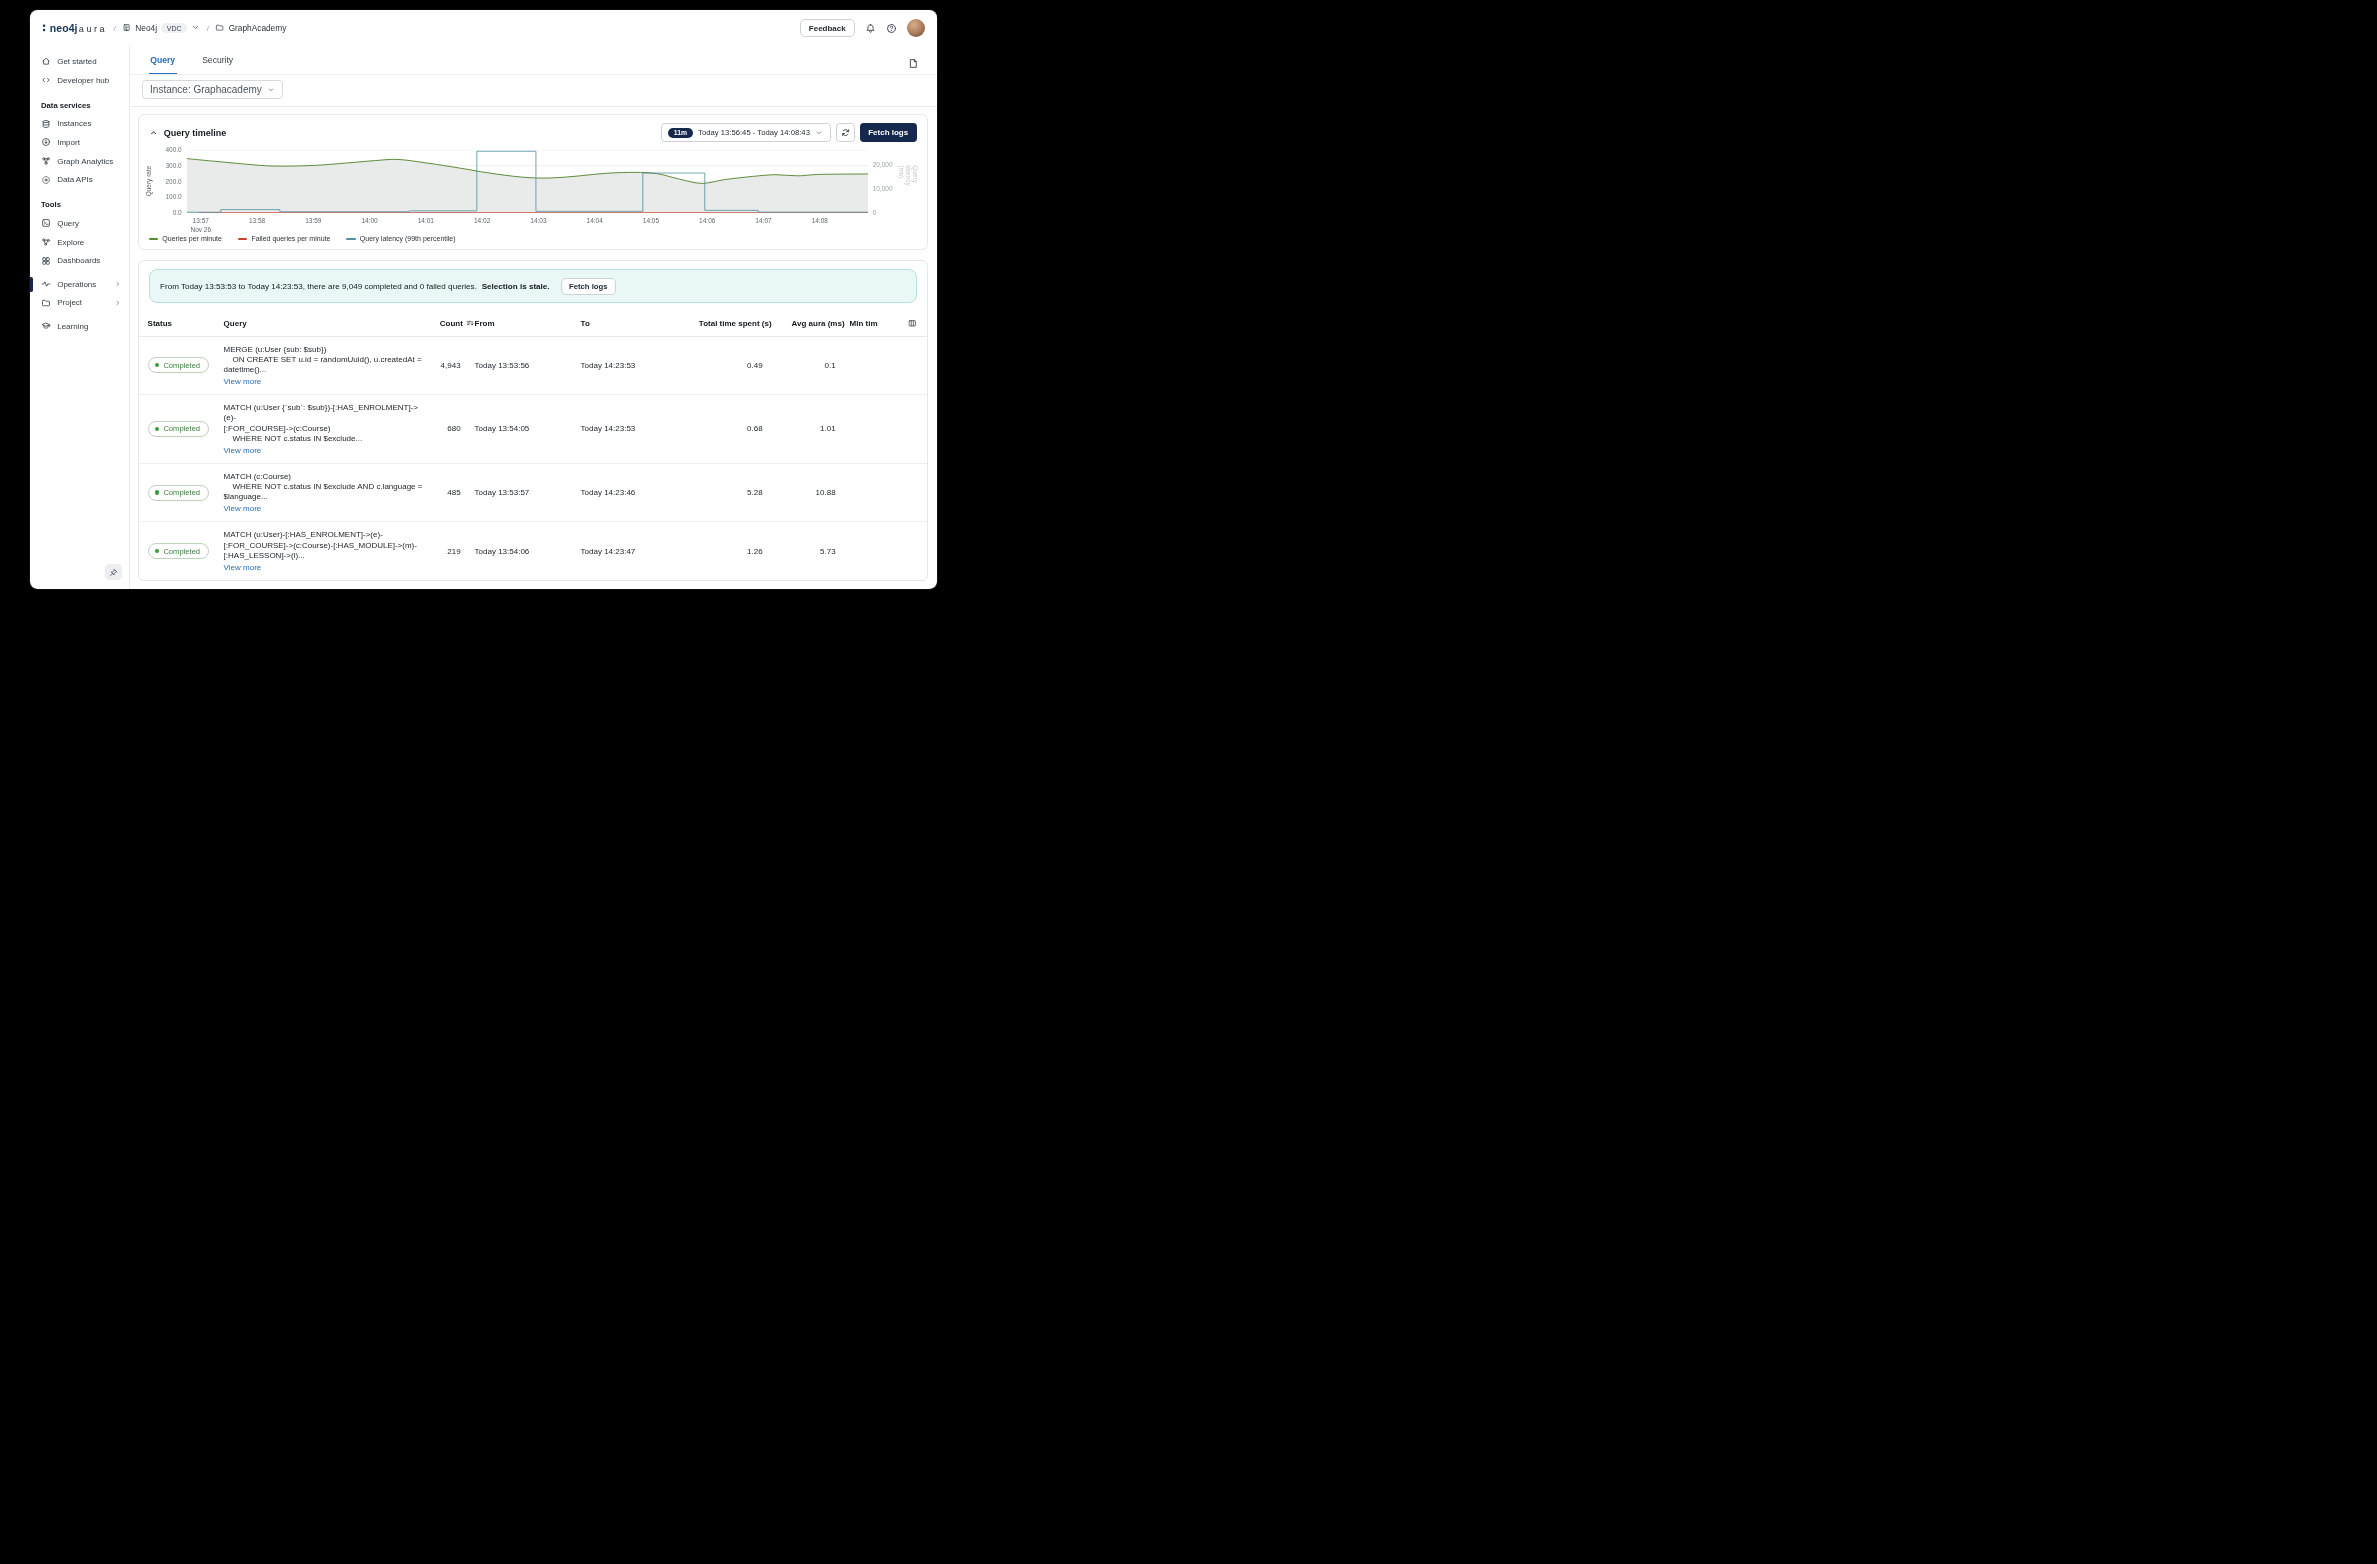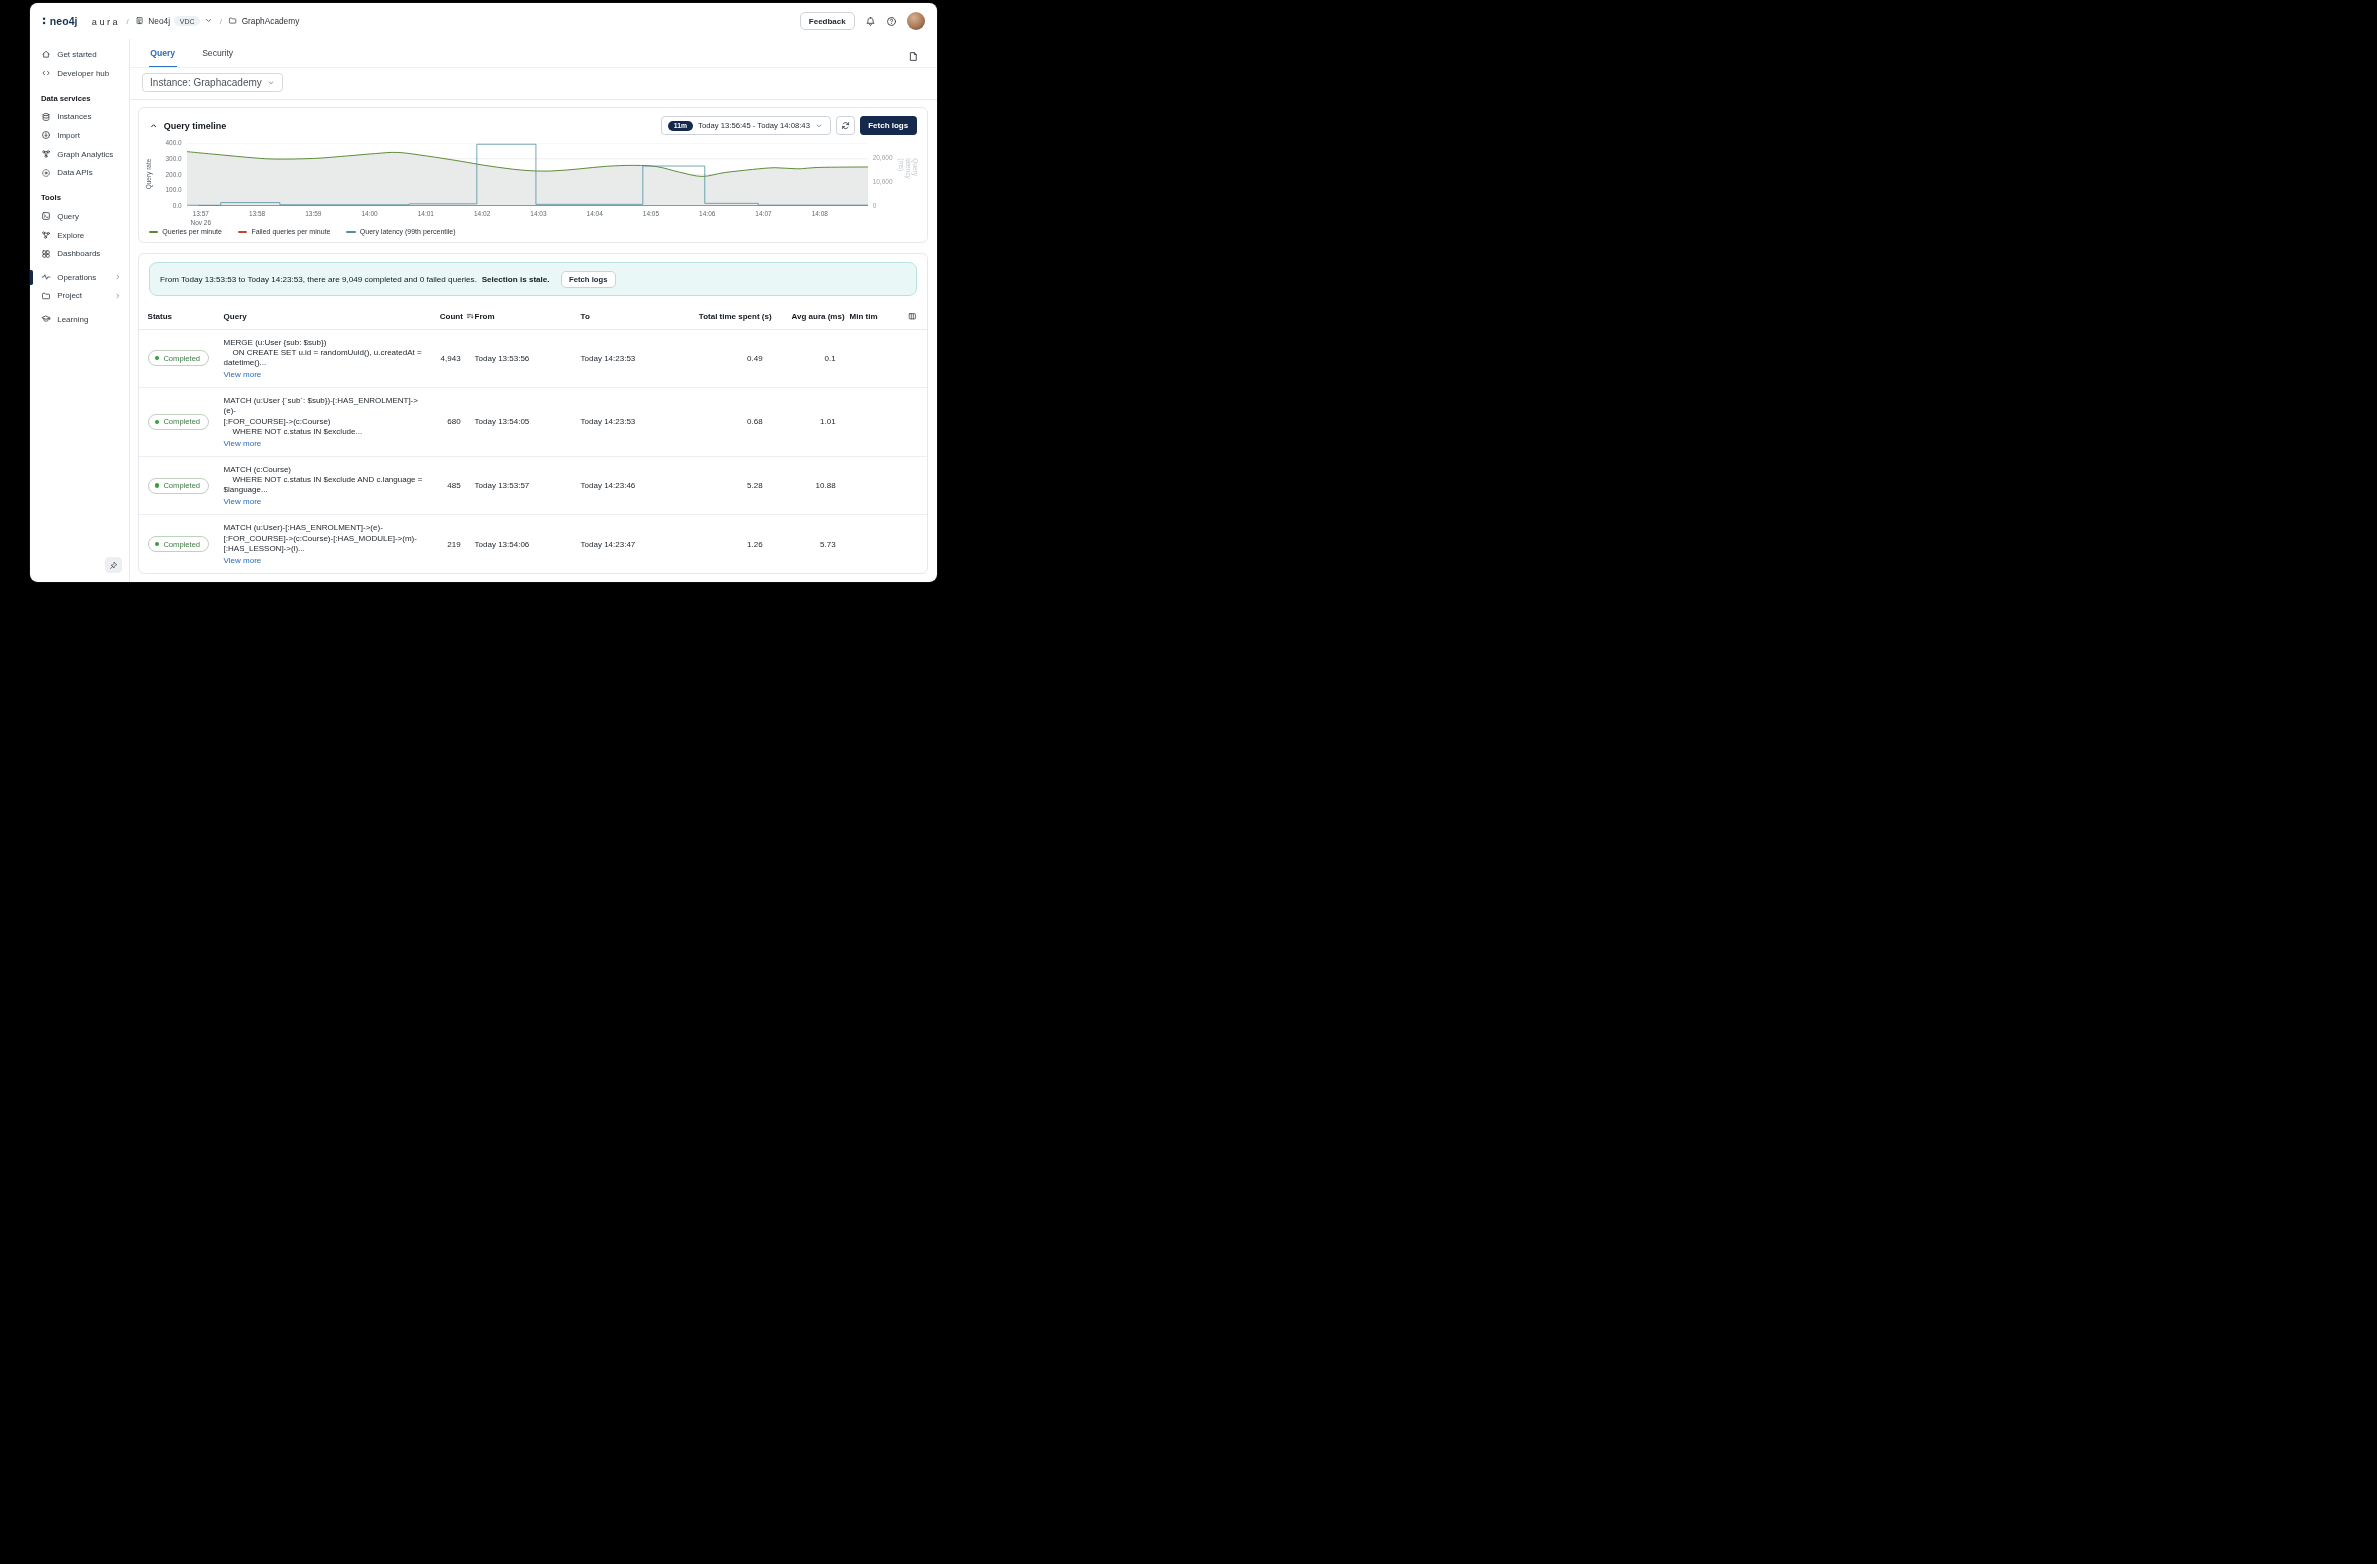--- a/index.html
+++ b/index.html
@@ -3,31 +3,31 @@
 <meta charset="utf-8">
 <style>
   * { box-sizing: border-box; margin: 0; padding: 0; }
   html,body { background:#000; }
   body {
     width:966px; height:636px; position:relative; overflow:hidden;
     font-family:"Liberation Sans", sans-serif; color:#1c2329;
     -webkit-font-smoothing:antialiased;
   }
   .window {
-    position:absolute; left:30px; top:3px; width:907px; height:579px;
+    position:absolute; left:30px; top:10px; width:907px; height:579px;
     background:#fff; border-radius:7.4px; overflow:hidden;
     box-shadow:0 0 0 0.6px rgba(255,255,255,.10), 0 15px 43px rgba(0,0,0,.65);
     display:flex; flex-direction:column;
   }
   
   .topbar { height:36px; flex:0 0 36px; display:flex; align-items:center; padding:0 12.3px 0 10.5px; }
   .logo { display:flex; align-items:baseline; gap:1.2px; cursor:pointer; }
   .logo svg { width:8px; height:10.5px; align-self:center; }
   .logo .brand { font-size:10.5px; font-weight:700; color:#16344f; letter-spacing:0.1px; }
-  .logo .product { font-size:9.2px; font-weight:400; color:#2a343c; letter-spacing:2.5px; margin-left:13px; }
+  .logo .product { font-size:9.2px; font-weight:400; color:#2a343c; letter-spacing:2.5px; margin-left:0; }
   .crumb-sep { color:#9aa2aa; margin:0 6.2px; font-size:8px; }
   .crumb { display:flex; align-items:center; gap:4.3px; font-size:8.3px; color:#2b333a; cursor:pointer; }
   .crumb svg { width:9.2px; height:9.2px; stroke:#3a444c; fill:none; stroke-width:1.3; stroke-linecap:round; stroke-linejoin:round; }
   .badge-pill { background:#eef1f4; border-radius:6.2px; padding:1.2px 5.5px; font-size:7px; color:#39424a; }
   .chev { width:8px; height:8px; stroke:#5a646c; fill:none; stroke-width:1.5; stroke-linecap:round; stroke-linejoin:round; }
   .topbar-right { margin-left:auto; display:flex; align-items:center; gap:10px; }
   .btn-outline {
     background:#fff; border:0.6px solid #ccd2d8; border-radius:5px; padding:3.7px 8px;
     font-size:8px; font-weight:600; color:#222b33; cursor:pointer; font-family:inherit;
   }

